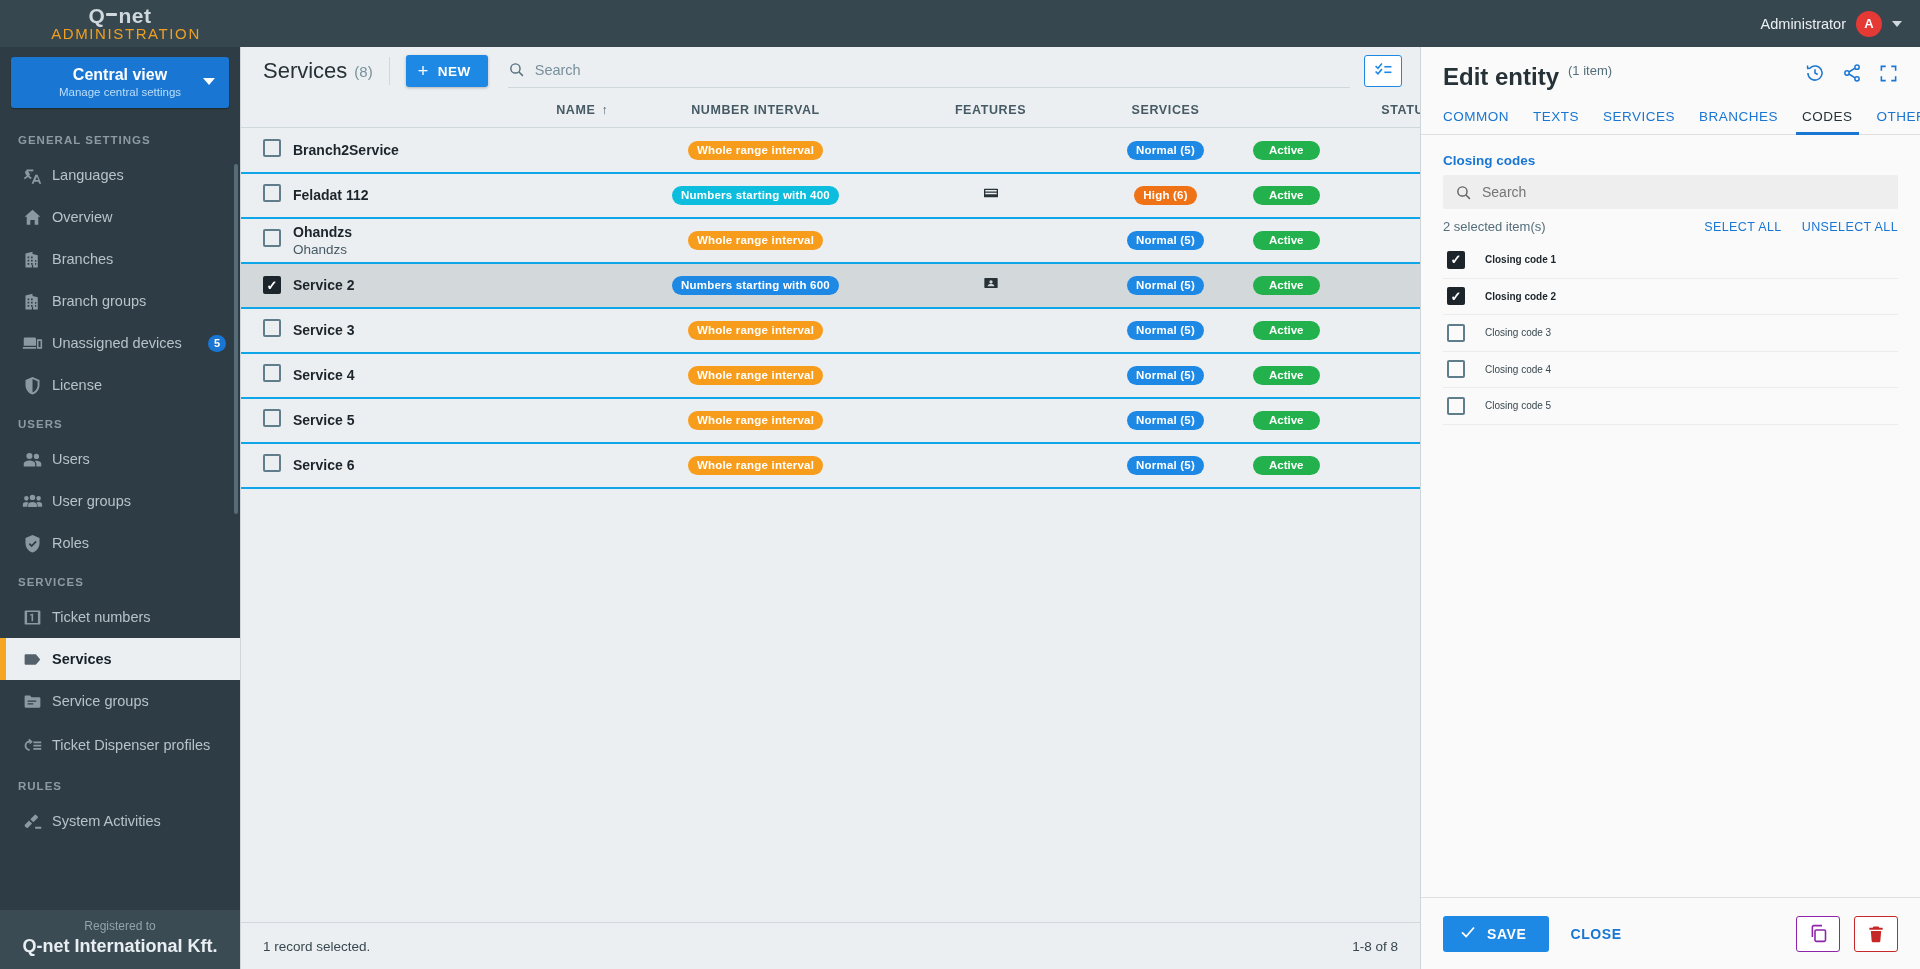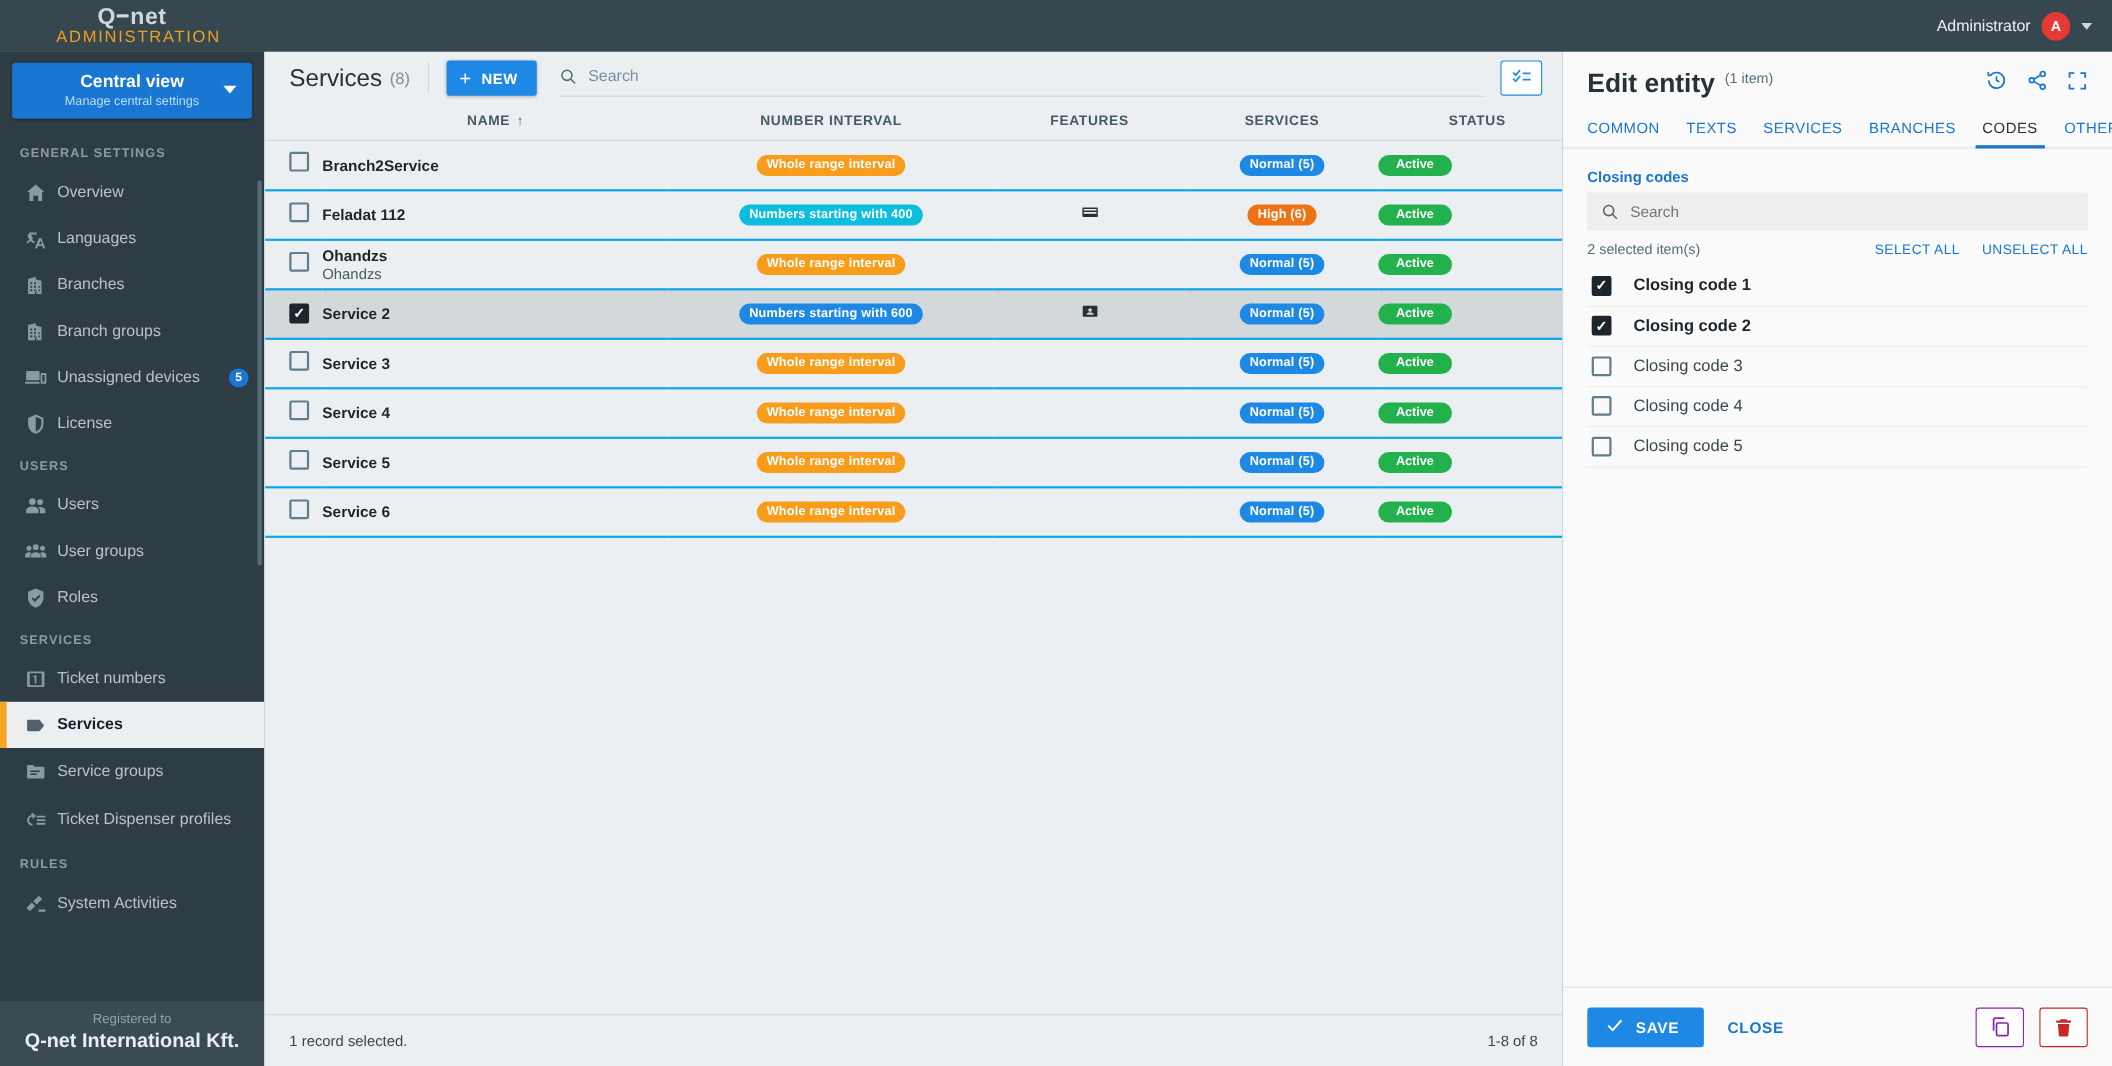--- a/index.html
+++ b/index.html
@@ -134,21 +134,21 @@
     width: 38px; height: 32px; border: 1px solid #1e88e5; border-radius: 3px;
     background: #fff; display: flex; align-items: center; justify-content: center;
     color: #1e88e5; cursor: pointer; margin-left: 14px;
   }
 
   
   .table-area { flex: 1 1 auto; min-height: 0; overflow: hidden; background: #eceff1; }
   .tbl { width: 100%; border-collapse: collapse; table-layout: fixed; }
   .tbl th {
     font-size: 12.5px; color: #455a64; font-weight: bold; letter-spacing: .6px;
-    text-align: center; padding: 8px 0 10px 0; border-bottom: 1px solid #cfd8dc;
+    text-align: right; padding: 8px 0 10px 0; border-bottom: 1px solid #cfd8dc;
   }
   .tbl td { border-bottom: 2px solid #0ea5e9; padding: 0; height: 45px; vertical-align: middle; }
   .col-chk { width: 52px; padding-left: 22px !important; }
   .col-name { width: 315px; }
   .col-interval { width: 295px; text-align: center; }
   .col-features { width: 175px; text-align: center; }
   .col-priority { width: 175px; text-align: center; }
   .col-status { width: 180px; text-align: left; }
   .tbl th.col-interval, .tbl th.col-features, .tbl th.col-priority { text-align: center; }
   .tbl tr.row-selected td { background: #d3d8db; }
@@ -220,21 +220,21 @@
   .sel-row {
     display: flex; align-items: center; margin-top: 10px; font-size: 13px; color: #546e7a;
   }
   .sel-actions { margin-left: auto; display: flex; gap: 20px; }
   .sel-actions a { color: #1976d2; font-size: 12.5px; letter-spacing: .4px; cursor: pointer; text-decoration: none; }
   .code-list { margin-top: 8px; }
   .code-item {
     display: flex; align-items: center; gap: 20px; height: 36.5px;
     border-bottom: 1px solid #ececec; cursor: pointer; padding-left: 4px;
   }
-  .code-item .label { font-size: 15px; color: #37474f; }
+  .code-item .label { font-size: 10px; color: #37474f; }
   .code-item.sel .label { font-weight: bold; color: #1c252b; }
   .panel-foot {
     flex: 0 0 72px; border-top: 1px solid #e0e0e0; display: flex; align-items: center;
     padding: 0 22px; gap: 0;
   }
   .btn-save {
     background: #1e88e5; color: #fff; border: none; border-radius: 3px; height: 36px;
     padding: 0 22px 0 16px; font-size: 14px; font-weight: bold; letter-spacing: .6px;
     display: flex; align-items: center; gap: 10px; cursor: pointer;
   }
@@ -279,33 +279,33 @@
         <div class="vs-title">Central view</div>
         <div class="vs-sub">Manage central settings</div>
         <span class="vs-caret"></span>
       </div>
       <div class="nav" id="nav">
         <div class="sb-scroll"></div>
       <div class="nav-section">GENERAL SETTINGS</div>
           <div class="nav-item">
             <span class="ico">
               <svg width="21" height="21" viewBox="0 0 24 24" fill="currentColor">
-                <path d="M12 3.2 3 11h2.4v9.3h4.1v-5.5h5v5.5h4.1V11H21L12 3.2z"></path>
-              </svg>
-            </span>
-            <span class="label">Overview</span>
-          </div>
-          <div class="nav-item">
-            <span class="ico">
-              <svg width="21" height="21" viewBox="0 0 24 24" fill="currentColor">
                 <path d="M3 4h8v2H8.6c-.3 2.1-1.2 3.9-2.5 5.3 1 .9 2 1.6 2.9 2.1l-.8 1.8c-1.1-.6-2.3-1.4-3.4-2.5-1.1 1.1-2.4 2-3.8 2.6l-.8-1.8C1.5 13 2.6 12.3 3.5 11.4 2.4 10.1 1.6 8.4 1.3 6H3V4zm2.4 2c.3 1.6 1 2.9 1.8 3.9.8-1 1.4-2.3 1.7-3.9H5.4z" transform="translate(2,1)"></path>
                 <path d="M15.2 11h2.6l4.2 10.5h-2.3l-.9-2.4h-4.6l-.9 2.4h-2.3L15.2 11zm.3 6.2h3.1l-1.5-4-1.6 4z"></path>
               </svg>
             </span>
             <span class="label">Languages</span>
+          </div>
+          <div class="nav-item">
+            <span class="ico">
+              <svg width="21" height="21" viewBox="0 0 24 24" fill="currentColor">
+                <path d="M12 3.2 3 11h2.4v9.3h4.1v-5.5h5v5.5h4.1V11H21L12 3.2z"></path>
+              </svg>
+            </span>
+            <span class="label">Overview</span>
           </div>
           <div class="nav-item">
             <span class="ico">
               <svg width="21" height="21" viewBox="0 0 24 24" fill="currentColor">
                 <path d="M4 21V5.2L12 3v2.6l6 1.6V21h-5.3v-4.2h-1.4V21H4zm2.4-3.1h1.9v-2h-1.9v2zm0-3.6h1.9v-2h-1.9v2zm0-3.6h1.9v-2H6.4v2zm3.9 7.2h1.9v-2h-1.9v2zm0-3.6h1.9v-2h-1.9v2zm0-3.6h1.9v-2h-1.9v2zm4.6 7.2h1.4v-1.8h-1.4v1.8zm0-3.4h1.4v-1.8h-1.4v1.8z"></path>
               </svg>
             </span>
             <span class="label">Branches</span>
           </div>
           <div class="nav-item">

